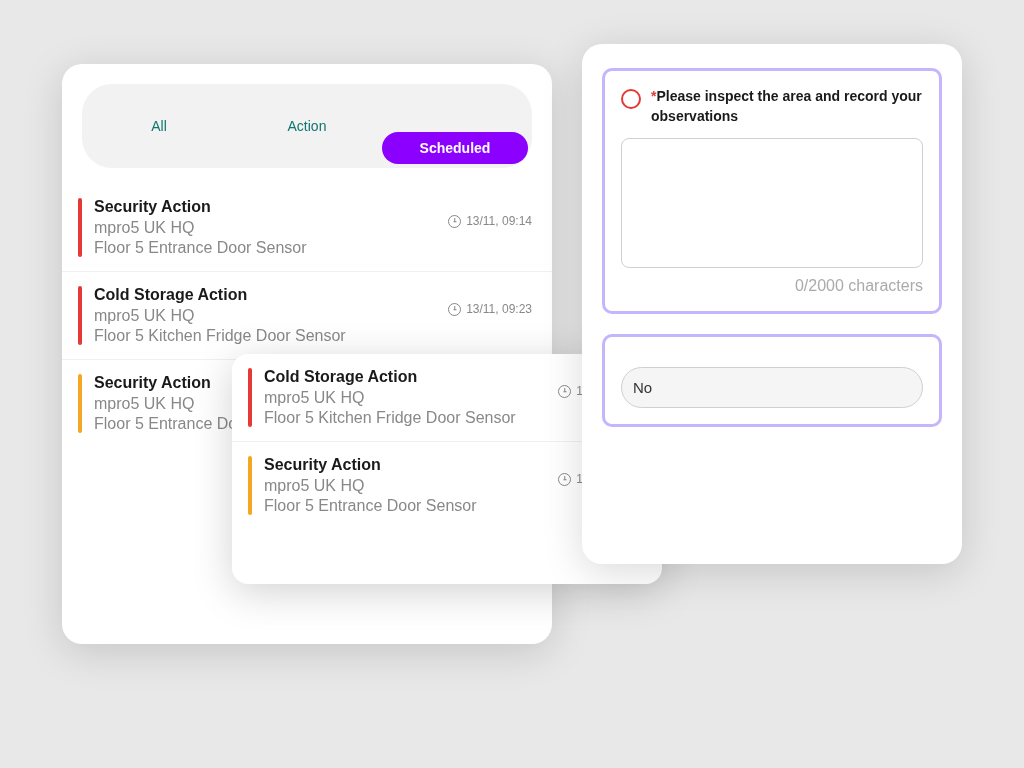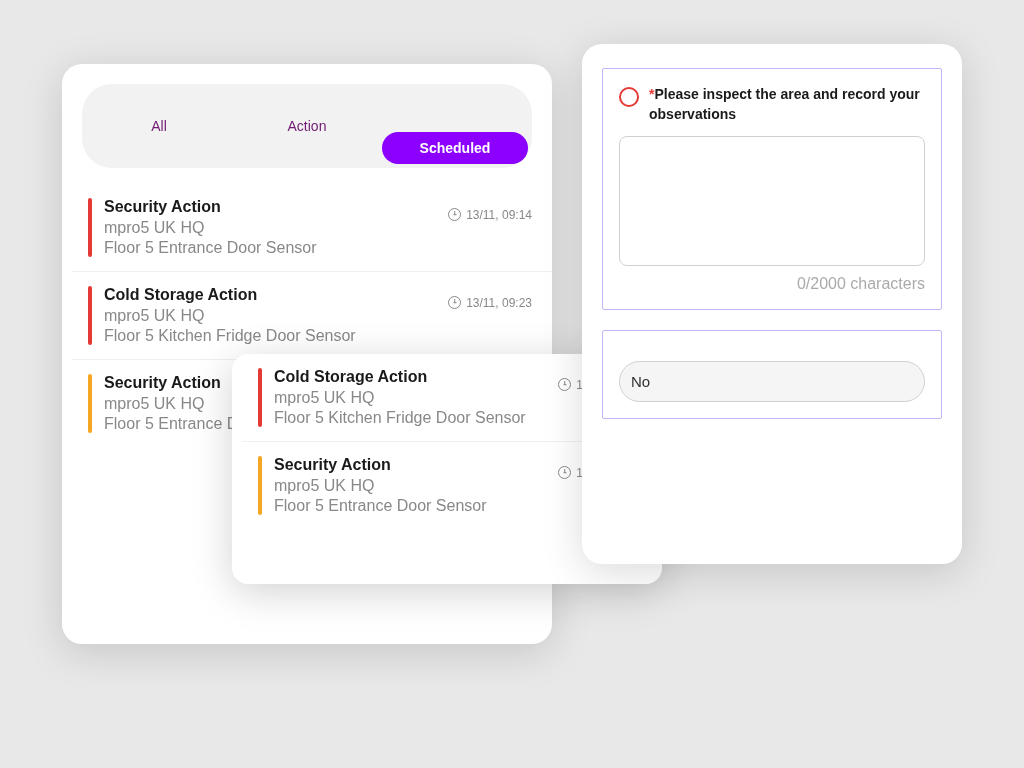--- a/index.html
+++ b/index.html
@@ -48,35 +48,34 @@
     .tab-btn {
       flex: 1;
       text-align: center;
       padding: 8px 12px;
       border-radius: 24px;
       font-size: 14px;
       font-weight: 500;
       cursor: pointer;
       border: none;
       background: transparent;
-      color: #701a75;
+      color: #0f766e;
     }
 
     .tab-btn.active {
       background: #8B00FF;
       color: #fff;
       font-weight: 600;
       margin-top: 44px;
     }
 
     .action-list {
       display: flex;
       flex-direction: column;
       gap: 0;
-      padding-left: 10px;
     }
 
     .action-item {
       display: flex;
       align-items: stretch;
       padding: 14px 20px 14px 16px;
       border-bottom: 1px solid #f0f0f0;
       cursor: pointer;
     }
 
@@ -111,27 +110,27 @@
       margin-bottom: 2px;
     }
 
     .action-sensor {
       font-size: 16px;
       color: #888;
     }
 
     .action-time {
       display: flex;
-      align-items: flex-start;
+      align-items: flex-end;
       gap: 5px;
       font-size: 12px;
       color: #888;
       white-space: nowrap;
       align-self: flex-start;
-      margin-top: 10px;
+      margin-top: 16px;
     }
 
     .clock-icon {
       width: 13px;
       height: 13px;
       border: 1.5px solid #888;
       border-radius: 50%;
       display: inline-flex;
       align-items: center;
       justify-content: center;
@@ -191,22 +190,22 @@
       border-radius: 20px;
       box-shadow: 0 8px 40px rgba(0,0,0,0.15);
       padding: 24px 20px;
       display: flex;
       flex-direction: column;
       gap: 20px;
     }
 
     .form-section {
       background: #fff;
-      border: 1px solid #c4b5fd;
-      border-radius: 2px;
+      border: 3px solid #c4b5fd;
+      border-radius: 10px;
       padding: 16px;
     }
 
     .form-question {
       display: flex;
       align-items: flex-start;
       gap: 10px;
       margin-bottom: 12px;
     }
 

